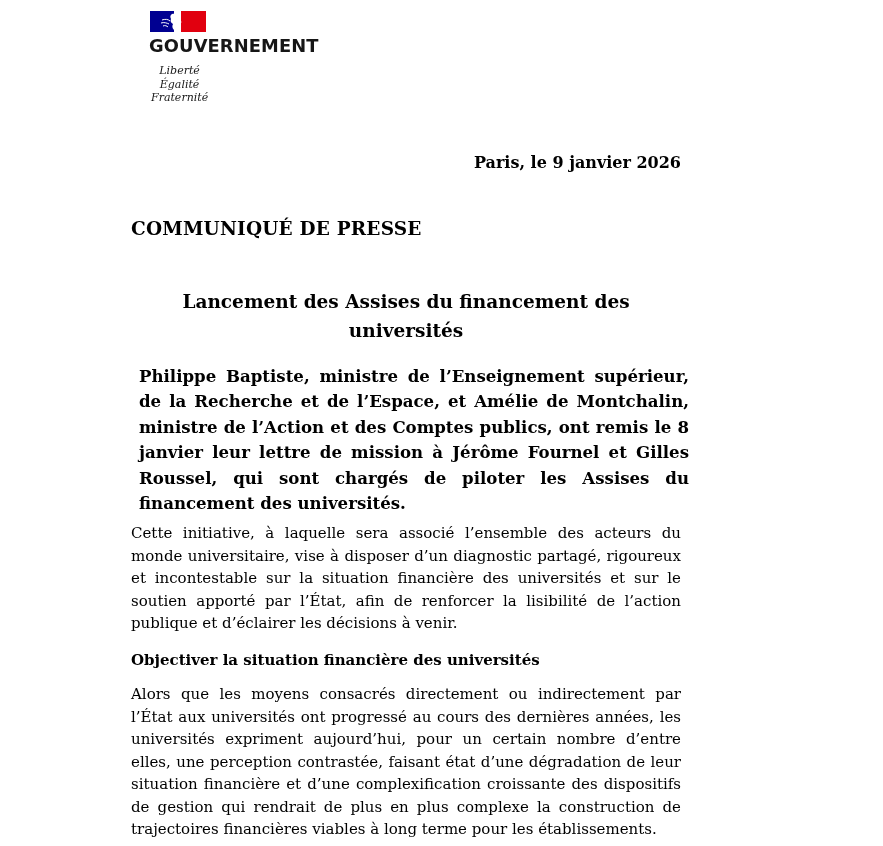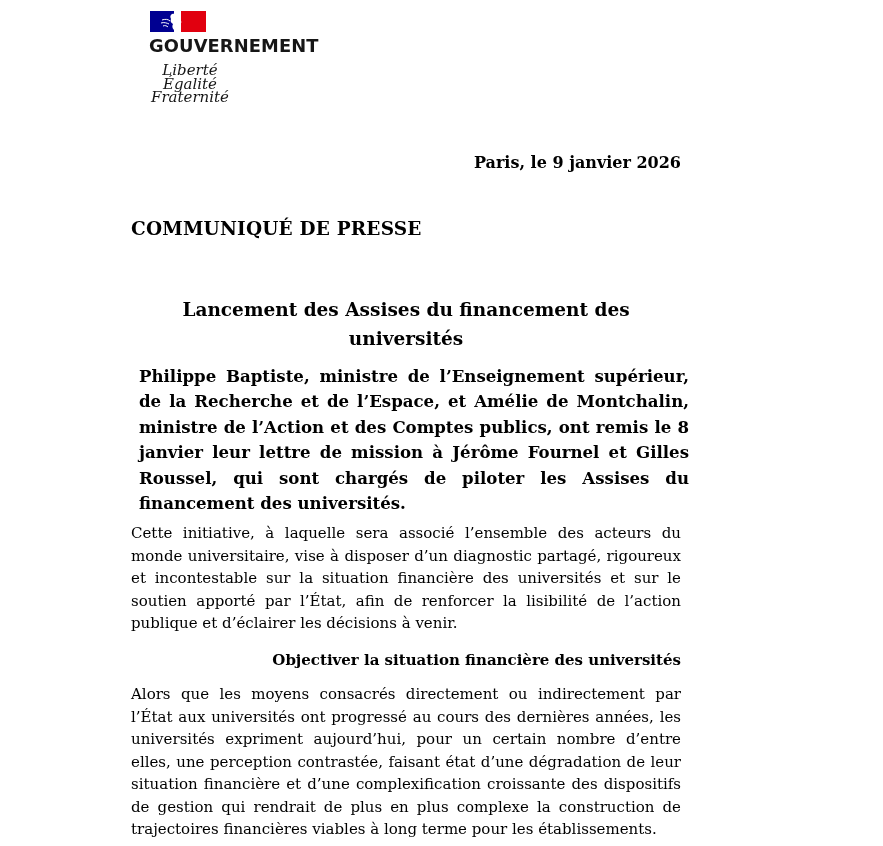--- a/index.html
+++ b/index.html
@@ -42,21 +42,21 @@
       white-space: nowrap;
       transform: scaleX(1.02);
       transform-origin: left top;
     }
     .motto {
       position: absolute;
       left: 2px;
       top: 54px;
       font-family: "DejaVu Serif", serif;
       font-style: italic;
-      font-size: 15px;
+      font-size: 11px;
       line-height: 13.5px;
       color: #161616;
     }
     .motto div { white-space: nowrap; }
 
     .page {
       position: absolute;
       left: 131px;
       top: 0;
       width: 550px;
@@ -83,21 +83,20 @@
     }
     .title {
       position: absolute;
       top: 287px;
       left: 25px;
       width: 500px;
       text-align: center;
       font-weight: bold;
       font-size: 18.5px;
       line-height: 29px;
-      margin-top: 8px;
     }
     .lead {
       position: absolute;
       top: 356px;
       left: 0;
       width: 550px;
       text-align: justify;
       font-weight: bold;
       font-size: 16.6px;
       line-height: 25.4px;
@@ -116,21 +115,20 @@
     .subhead {
       position: absolute;
       top: 649px;
       left: 0;
       width: 550px;
       font-weight: bold;
       font-size: 15px;
       line-height: 22px;
       margin: 0;
       white-space: nowrap;
-      text-align: right;
     }
     .p2 { top: 683px; }
   </style>
 </head>
 <body>
 
 <div class="logo">
   <svg class="flag" viewBox="0 0 56 21" xmlns="http://www.w3.org/2000/svg">
     <rect x="0" y="0" width="24" height="21" fill="#000091"></rect>
     <rect x="31" y="0" width="25" height="21" fill="#e1000f"></rect>

